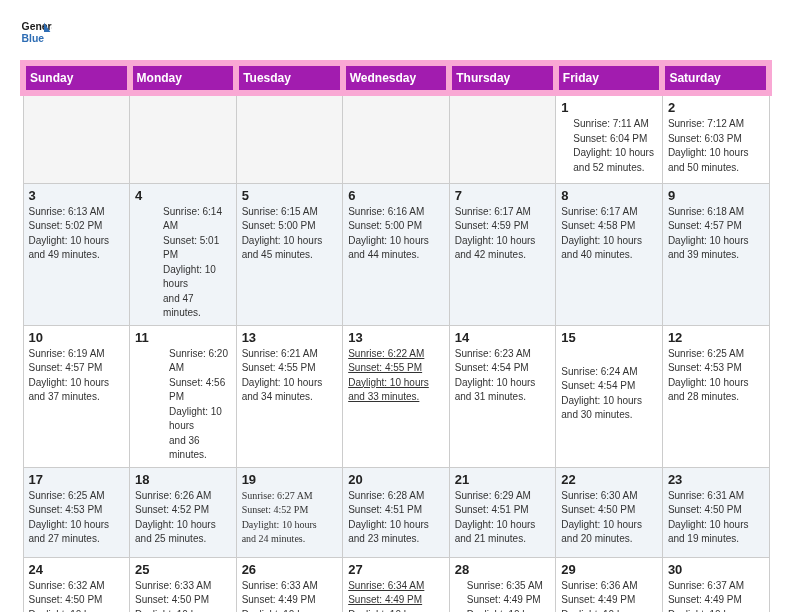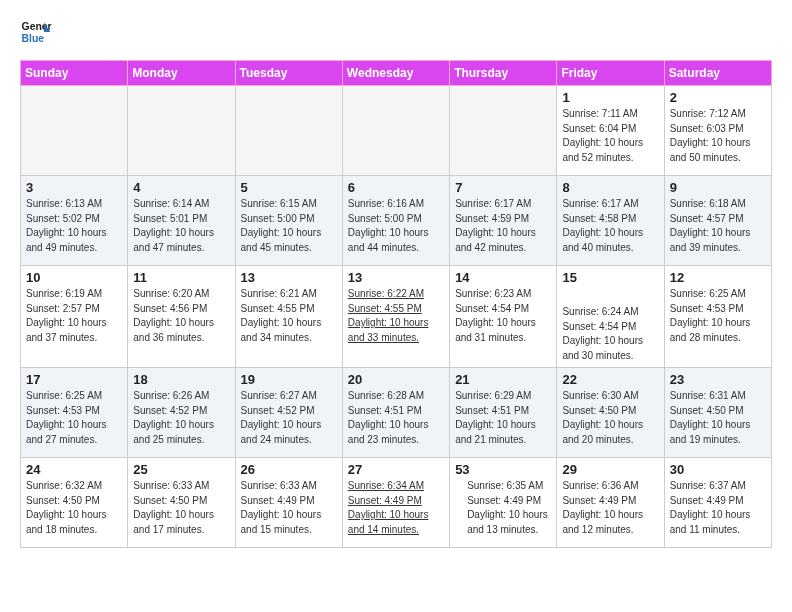--- a/index.html
+++ b/index.html
@@ -36,26 +36,26 @@
     .location-title {
       font-size: 14px;
       color: #444;
     }
     table {
       width: 100%;
       border-collapse: collapse;
       table-layout: fixed;
     }
     thead th {
-      background: #d946ef;
+      background: #a21caf;
       color: #fff;
       font-size: 12px;
       padding: 5px 4px;
       text-align: left;
-      border: 1px solid #f9a8d4;
+      border: 6px solid #f9a8d4;
     }
     td {
       border: 1px solid #ccc;
       vertical-align: top;
       padding: 4px 5px;
       font-size: 10.5px;
       color: #222;
       height: 90px;
       background: #fff;
     }
@@ -108,21 +108,21 @@
   </thead>
   <tbody id="calendar-body">
       <tr>
         <td class="empty"></td>
         <td class="empty"></td>
         <td class="empty"></td>
         <td class="empty"></td>
         <td class="empty"></td>
         <td>
           <span class="day-num">1</span>
-          <div class="day-info" style="white-space: pre-line;">Sunrise: 7:11 AM
+          <div class="day-info" style="white-space: pre-line; margin-left: 12px;">Sunrise: 7:11 AM
 Sunset: 6:04 PM
 Daylight: 10 hours
 and 52 minutes.</div>
         </td>
         <td>
           <span class="day-num">2</span>
           <div class="day-info" style="white-space: pre-line;">Sunrise: 7:12 AM
 Sunset: 6:03 PM
 Daylight: 10 hours
 and 50 minutes.</div>
@@ -131,21 +131,21 @@
       <tr>
         <td class="alt-row">
           <span class="day-num">3</span>
           <div class="day-info" style="white-space: pre-line;">Sunrise: 6:13 AM
 Sunset: 5:02 PM
 Daylight: 10 hours
 and 49 minutes.</div>
         </td>
         <td class="alt-row">
           <span class="day-num">4</span>
-          <div class="day-info" style="white-space: pre-line;">Sunrise: 6:14 AM
+          <div class="day-info" style="white-space: pre-line; margin-left: 28px;">Sunrise: 6:14 AM
 Sunset: 5:01 PM
 Daylight: 10 hours
 and 47 minutes.</div>
         </td>
         <td class="alt-row">
           <span class="day-num">5</span>
           <div class="day-info" style="white-space: pre-line;">Sunrise: 6:15 AM
 Sunset: 5:00 PM
 Daylight: 10 hours
 and 45 minutes.</div>
@@ -176,27 +176,27 @@
           <div class="day-info" style="white-space: pre-line;">Sunrise: 6:18 AM
 Sunset: 4:57 PM
 Daylight: 10 hours
 and 39 minutes.</div>
         </td>
       </tr>
       <tr>
         <td>
           <span class="day-num">10</span>
           <div class="day-info" style="white-space: pre-line;">Sunrise: 6:19 AM
-Sunset: 2:57 PM
+Sunset: 4:57 PM
 Daylight: 10 hours
 and 37 minutes.</div>
         </td>
         <td>
           <span class="day-num">11</span>
-          <div class="day-info" style="white-space: pre-line;">Sunrise: 6:20 AM
+          <div class="day-info" style="white-space: pre-line; margin-left: 34px;">Sunrise: 6:20 AM
 Sunset: 4:56 PM
 Daylight: 10 hours
 and 36 minutes.</div>
         </td>
         <td>
           <span class="day-num">13</span>
           <div class="day-info" style="white-space: pre-line;">Sunrise: 6:21 AM
 Sunset: 4:55 PM
 Daylight: 10 hours
 and 34 minutes.</div>
@@ -240,21 +240,21 @@
         </td>
         <td class="alt-row">
           <span class="day-num">18</span>
           <div class="day-info" style="white-space: pre-line;">Sunrise: 6:26 AM
 Sunset: 4:52 PM
 Daylight: 10 hours
 and 25 minutes.</div>
         </td>
         <td class="alt-row">
           <span class="day-num">19</span>
-          <div class="day-info" style="white-space: pre-line;">Sunrise: 6:27 AM
+          <div class="day-info" style="white-space: pre-line; font-family: Liberation Serif, serif;">Sunrise: 6:27 AM
 Sunset: 4:52 PM
 Daylight: 10 hours
 and 24 minutes.</div>
         </td>
         <td class="alt-row">
           <span class="day-num">20</span>
           <div class="day-info" style="white-space: pre-line;">Sunrise: 6:28 AM
 Sunset: 4:51 PM
 Daylight: 10 hours
 and 23 minutes.</div>
@@ -304,21 +304,21 @@
 and 15 minutes.</div>
         </td>
         <td>
           <span class="day-num">27</span>
           <div class="day-info" style="white-space: pre-line; text-decoration: underline;">Sunrise: 6:34 AM
 Sunset: 4:49 PM
 Daylight: 10 hours
 and 14 minutes.</div>
         </td>
         <td>
-          <span class="day-num">53</span>
+          <span class="day-num">28</span>
           <div class="day-info" style="white-space: pre-line; margin-left: 12px;">Sunrise: 6:35 AM
 Sunset: 4:49 PM
 Daylight: 10 hours
 and 13 minutes.</div>
         </td>
         <td>
           <span class="day-num">29</span>
           <div class="day-info" style="white-space: pre-line;">Sunrise: 6:36 AM
 Sunset: 4:49 PM
 Daylight: 10 hours

